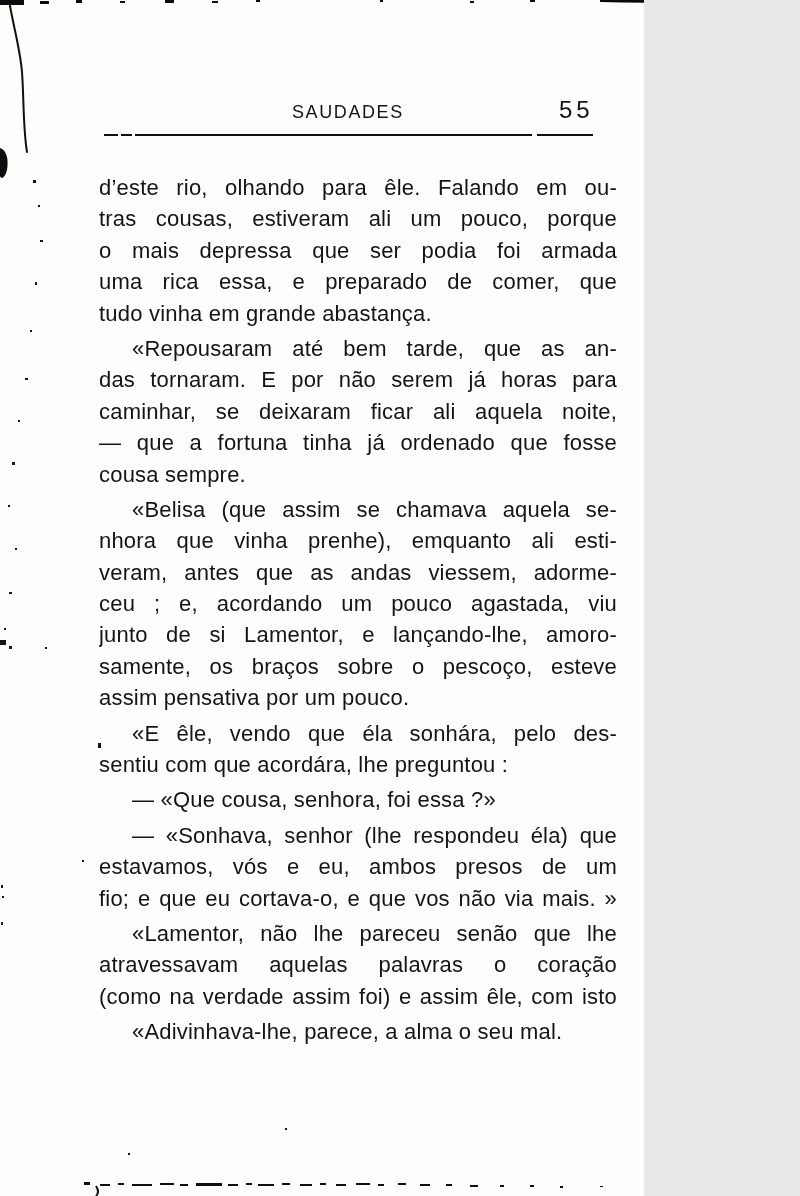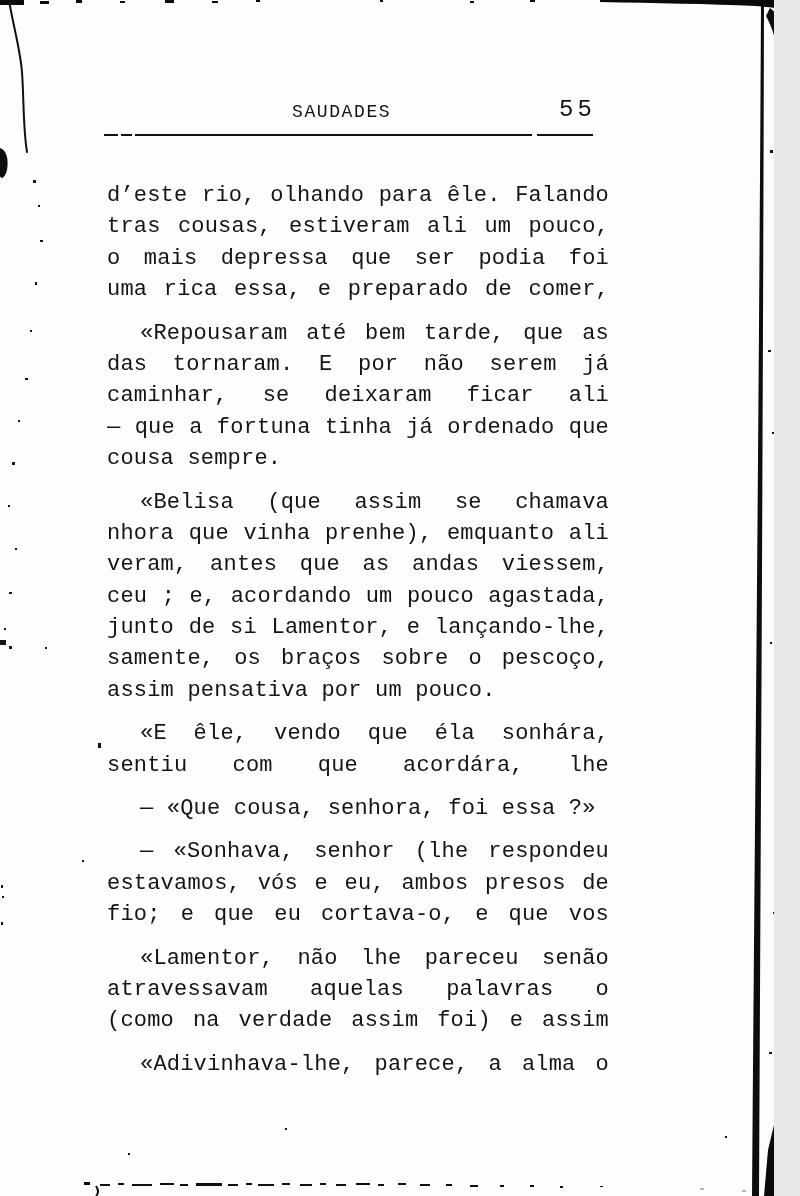--- a/index.html
+++ b/index.html
@@ -1,22 +1,22 @@
 <!DOCTYPE html>
 <html style="--paper: #fdfdfb; --ink: #141414;"><head>
 <meta charset="utf-8">
 <style>
   html,body{margin:0;padding:0;background:#e8e8e6;}
   :root{--paper:#fdfdfb;--ink:#141414;}
   .page{
     position:relative;
-    width:774px;height:1196px;
+    width:644px;height:1196px;
     background:var(--paper);
     overflow:hidden;
-    font-family:Liberation Mono, monospace;
+    font-family:Liberation Sans, sans-serif;
     color:var(--ink);
   }
   .running-title{
     position:absolute;left:292px;top:102px;
     font-size:18px;letter-spacing:1.6px;font-weight:500;
   }
   .page-number{
     position:absolute;left:559px;top:96px;
     font-size:24px;letter-spacing:4px;
   }
@@ -26,21 +26,21 @@
   }
   .rule .gap{position:absolute;top:-1px;height:4px;background:var(--paper);}
   .rule .gap.g1{left:14px;width:3px;}
   .rule .gap.g2{left:28px;width:3px;}
   .rule .gap.g3{left:428px;width:5px;}
   .text-block{
     position:absolute;left:95px;top:168px;width:526px;
     font-size:22px;line-height:31.4px;
     letter-spacing:0.2px;
   }
-  .paragraph{margin:12px;}
+  .paragraph{margin:4px;}
   .line{
     text-align:justify;
     text-align-last:justify;
     height:31.4px;overflow:hidden;
     white-space:normal;
   }
   .line.first{text-indent:33px;}
   .line.last{text-align-last:left;}
   .artifacts{
     position:absolute;left:0;top:0;width:800px;height:1196px;
@@ -62,20 +62,21 @@
     <div class="gap g2"></div>
     <div class="gap g3"></div>
   </div>
 
   <div class="text-block">
       <div class="paragraph">
         <div class="line">d’este rio, olhando para êle. Falando em ou-</div>
         <div class="line">tras cousas, estiveram ali um pouco, porque</div>
         <div class="line">o mais depressa que ser podia foi armada</div>
         <div class="line">uma rica essa, e preparado de comer, que</div>
+        <div class="line last">tudo vinha em grande abastança.</div>
       </div>
       <div class="paragraph">
         <div class="line first">«Repousaram até bem tarde, que as an-</div>
         <div class="line">das tornaram. E por não serem já horas para</div>
         <div class="line">caminhar, se deixaram ficar ali aquela noite,</div>
         <div class="line">— que a fortuna tinha já ordenado que fosse</div>
         <div class="line last">cousa sempre.</div>
       </div>
       <div class="paragraph">
         <div class="line first">«Belisa (que assim se chamava aquela se-</div>

